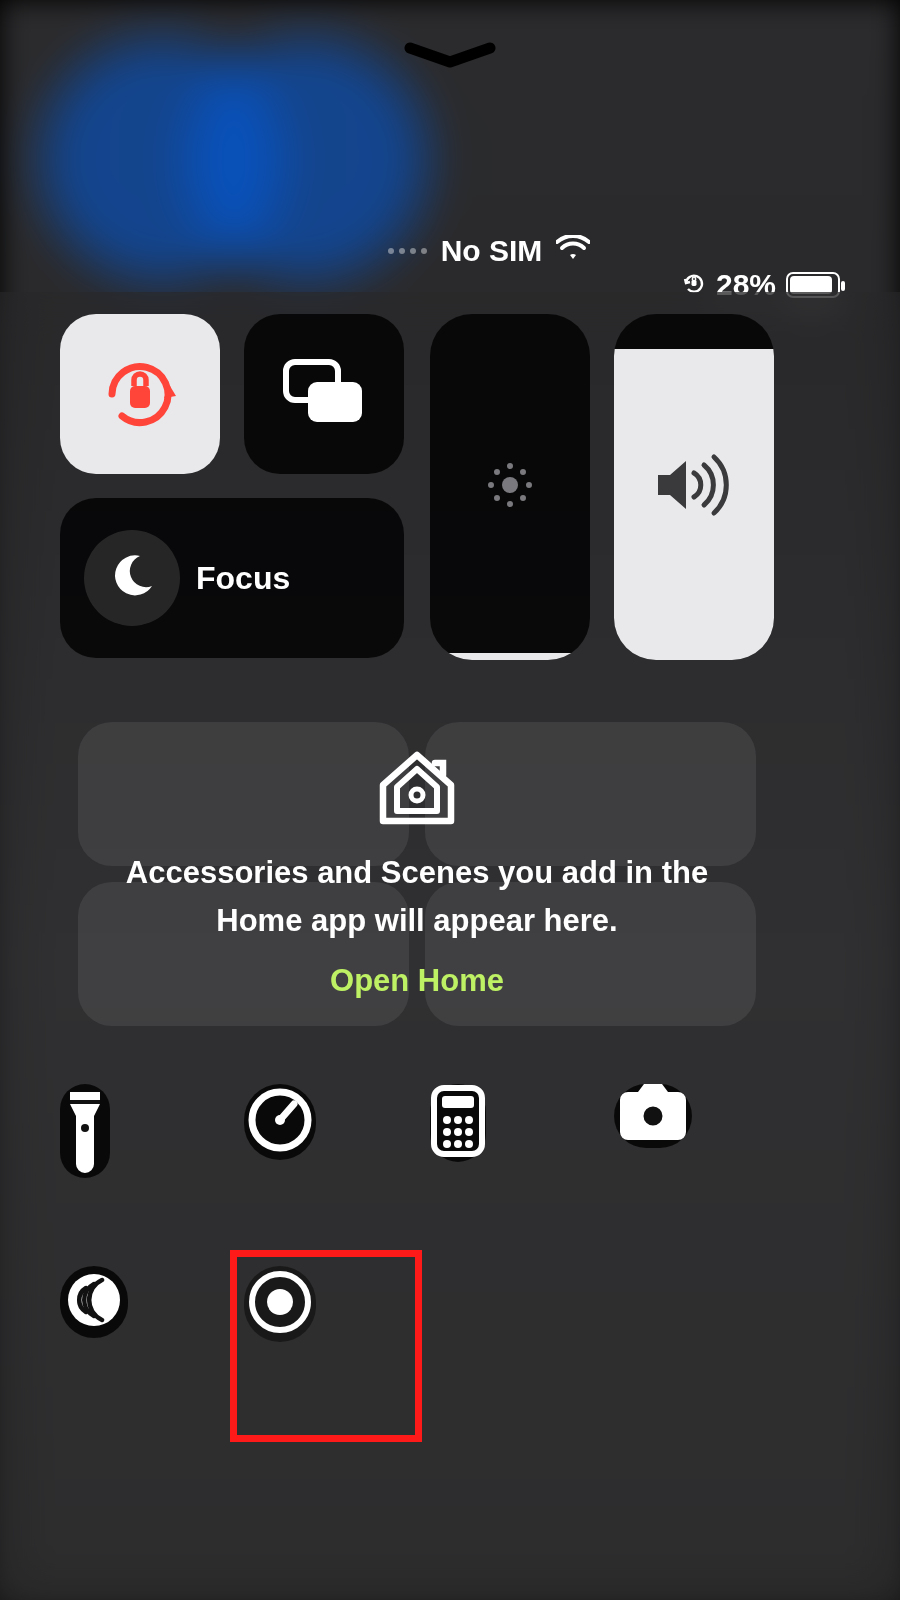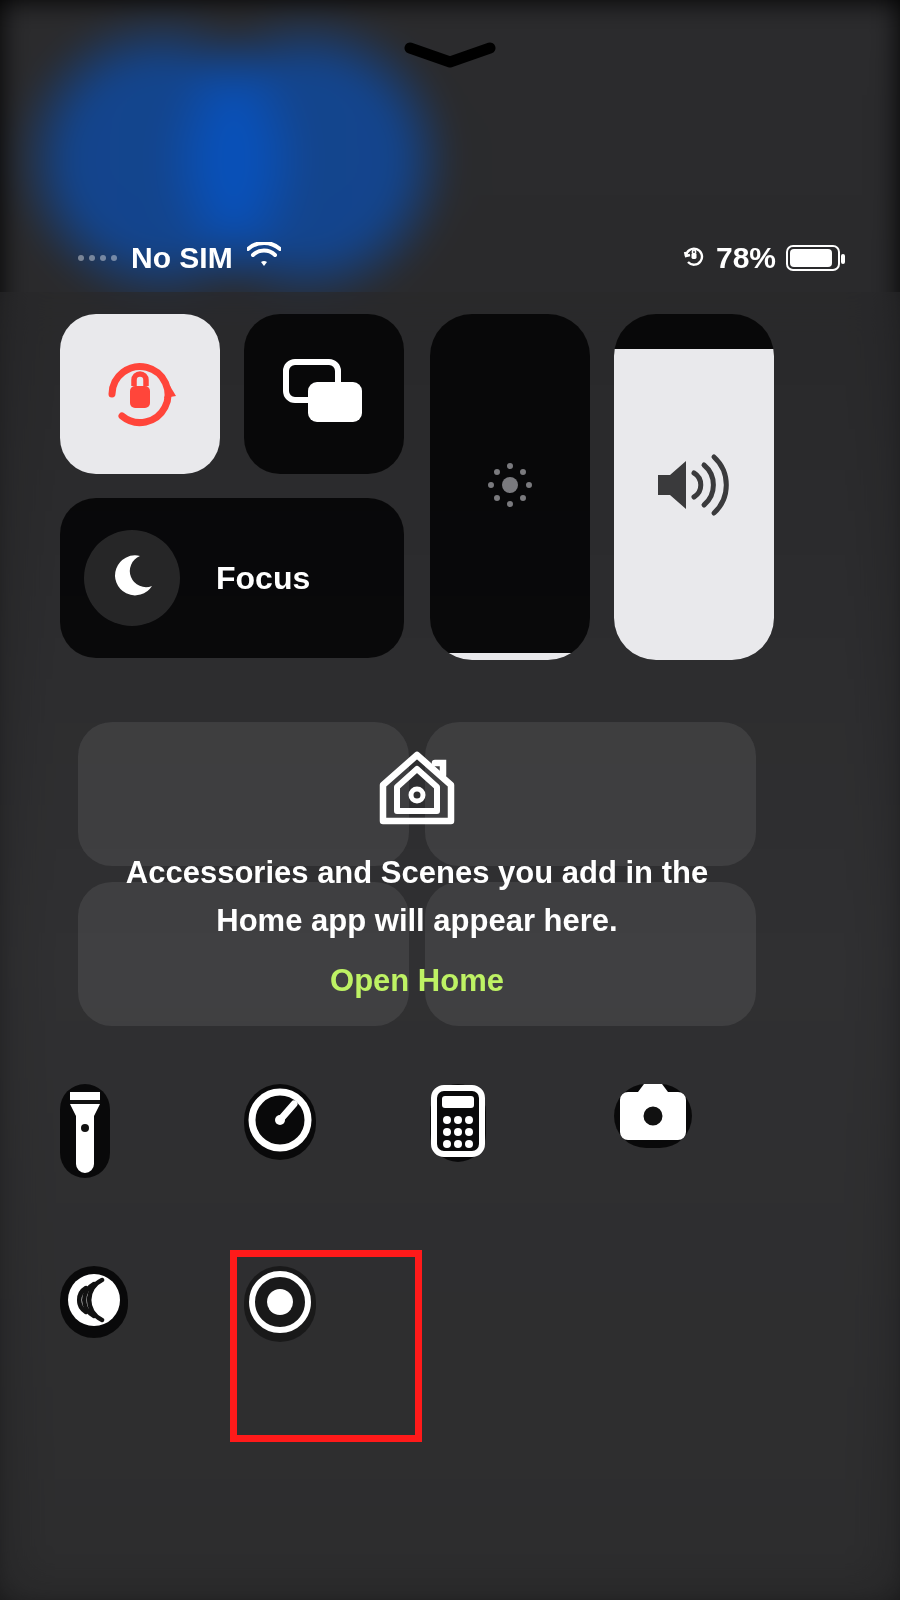--- a/index.html
+++ b/index.html
@@ -36,20 +36,21 @@
   .status {
     position: absolute;
     top: 234px;
     left: 0; right: 0;
     height: 48px;
     display: flex;
     align-items: center;
     color: #fff;
     font-size: 30px;
     font-weight: 600;
+    flex-direction: column;
   }
   .status .left {
     display: flex;
     align-items: center;
     gap: 14px;
     margin-left: 78px;
   }
   .dots {
     display: flex;
     gap: 5px;
@@ -123,21 +124,21 @@
     background:#e9e9ec;
   }
   .t-brightness { left:370px; }
   .t-volume { left:554px; }
 
   
   .t-focus {
     left:0; top:184px; width:344px; height:160px;
     justify-content:flex-start;
     padding-left:24px;
-    gap:36px;
+    gap:16px;
     color:#fff;
   }
   .focus-circle {
     width:96px; height:96px; border-radius:50%;
     background: rgba(255,255,255,0.12);
     display:flex; align-items:center; justify-content:center;
   }
   .focus-label { font-size:32px; font-weight:700; }
 
   
@@ -214,21 +215,21 @@
     </div>
     <div class="right">
       <span>
         <svg width="24" height="24" viewBox="0 0 24 24">
           <path d="M4 12 A8 8 0 1 1 6 18" stroke="#fff" stroke-width="2.4" fill="none"></path>
           <path d="M3 8 L4 12 L8 11" stroke="#fff" stroke-width="2.4" fill="none"></path>
           <rect x="9.5" y="9" width="5" height="6" rx="1.4" fill="#fff"></rect>
           <path d="M10.5 9 V7.5 A1.5 1.5 0 0 1 13.5 7.5 V9" stroke="#fff" stroke-width="1.6" fill="none"></path>
         </svg>
       </span>
-      <span>78%</span>
+      <span>28%</span>
       <span class="battery">
         <span class="fill" id="battery-fill" style="width: 42.32px;"></span>
       </span>
     </div>
   </div>
 
   <div class="panel">
     <div class="grid">
 
       <div class="tile light t-orientation">

